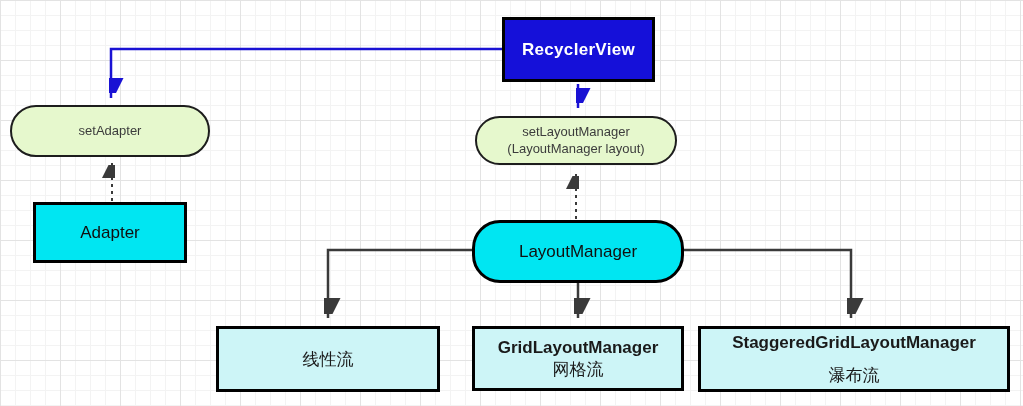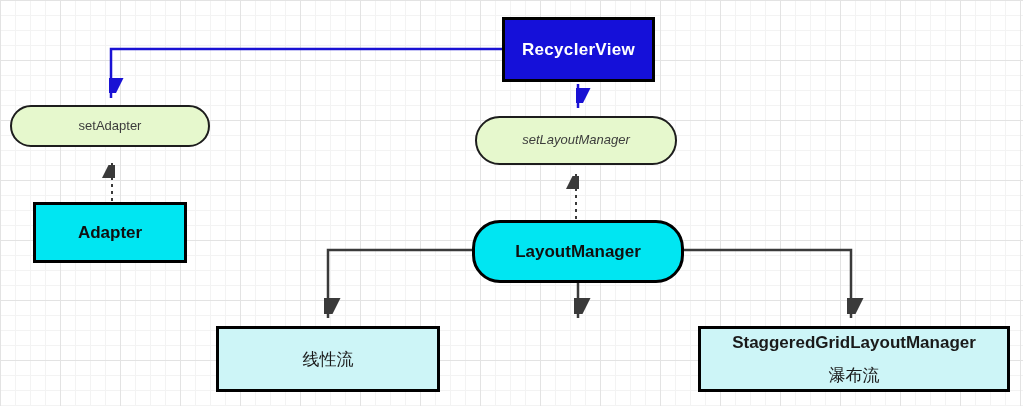--- a/index.html
+++ b/index.html
@@ -52,21 +52,21 @@
     border: 2px solid #1d1d1d;
     border-radius: 26px;
     color: #3c3c3c;
     font-size: 13px;
   }
   .node--class {
     background: #00e6f2;
     border: 3px solid #000000;
     color: #101010;
     font-size: 17px;
-    font-weight: 700;
+    font-weight: 400;
   }
   .node--sub {
     background: #cdf5f7;
     border: 3px solid #000000;
     color: #1a1a1a;
     font-size: 17px;
     font-weight: 600;
   }
   .node--sub .line2 {
     font-size: 17px;
@@ -98,39 +98,44 @@
 
     <path d="M 472 250 L 328 250 L 328 318" fill="none" stroke-width="2.5" marker-end="url(#arrowDark)" stroke="#3a3a3a"></path>
     <path d="M 578 283 L 578 318" fill="none" stroke-width="2.5" marker-end="url(#arrowDark)" stroke="#3a3a3a"></path>
     <path d="M 684 250 L 851 250 L 851 318" fill="none" stroke-width="2.5" marker-end="url(#arrowDark)" stroke="#3a3a3a"></path>
   </svg>
 
   <div class="node node--primary" style="left:502px; top:17px; width:153px; height:65px;">
     <span>RecyclerView</span>
   </div>
 
-  <div class="node node--pill" style="left:10px; top:105px; width:200px; height:42px;">
+  <div class="node node--pill" style="left:10px; top:105px; width:200px; height:52px;">
     <span class="line1">setAdapter</span>
   </div>
 
-  <div class="node node--pill" style="left:475px; top:116px; width:202px; height:49px;font-style:italic;">
+  <div class="node node--pill" style="left:475px; top:116px; width:202px; height:49px;">
     <span class="line1">setLayoutManager</span>
+    <span class="line2">(LayoutManager layout)</span>
   </div>
 
   <div class="node node--class" style="left:33px; top:202px; width:154px; height:61px;">
     <span>Adapter</span>
   </div>
 
   <div class="node node--class" style="left:472px; top:220px; width:212px; height:63px;border-radius:28px;">
     <span>LayoutManager</span>
   </div>
 
   <div class="node node--sub" style="left:216px; top:326px; width:224px; height:66px;">
     <span class="line2">线性流</span>
   </div>
 
+  <div class="node node--sub" style="left:472px; top:326px; width:212px; height:65px;">
+    <span class="line1">GridLayoutManager</span>
+    <span class="line2">网格流</span>
+  </div>
 
   <div class="node node--sub" style="left:698px; top:326px; width:312px; height:66px;gap:11px;">
     <span class="line1">StaggeredGridLayoutManager</span>
     <span class="line2">瀑布流</span>
   </div>
 
 </div>
 
 </body></html>

